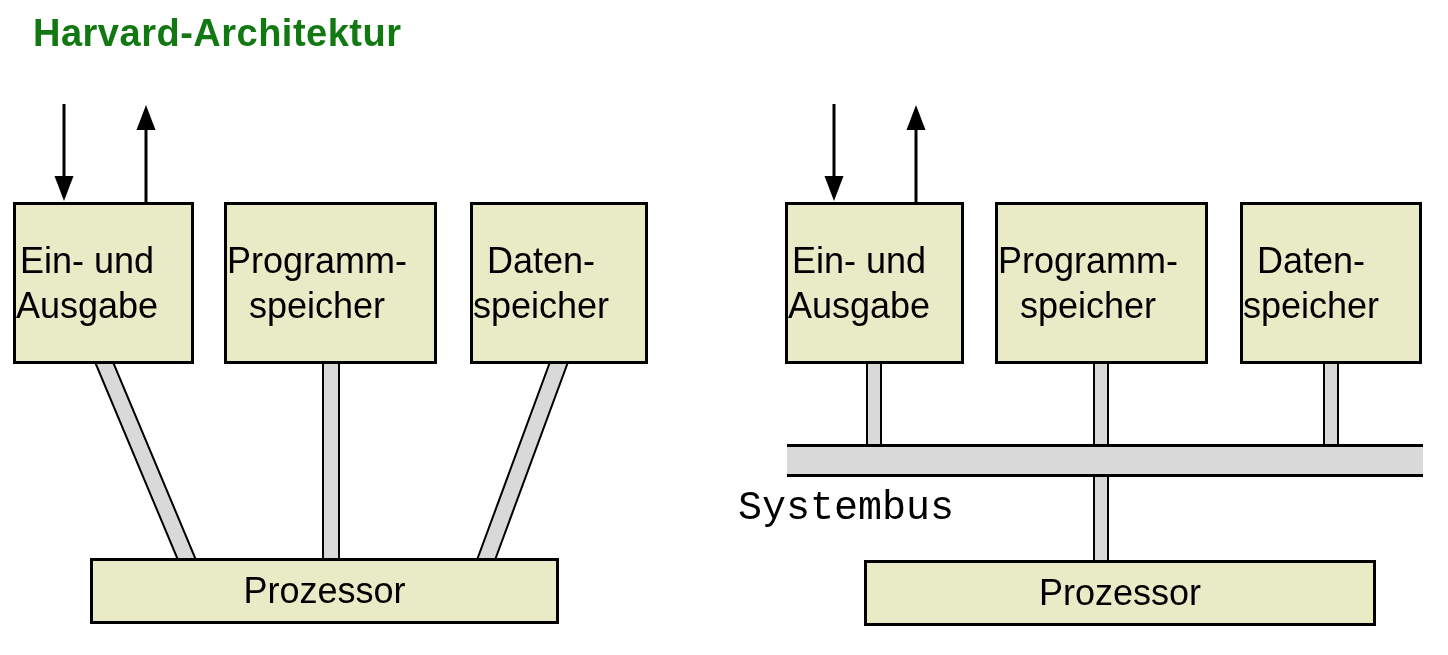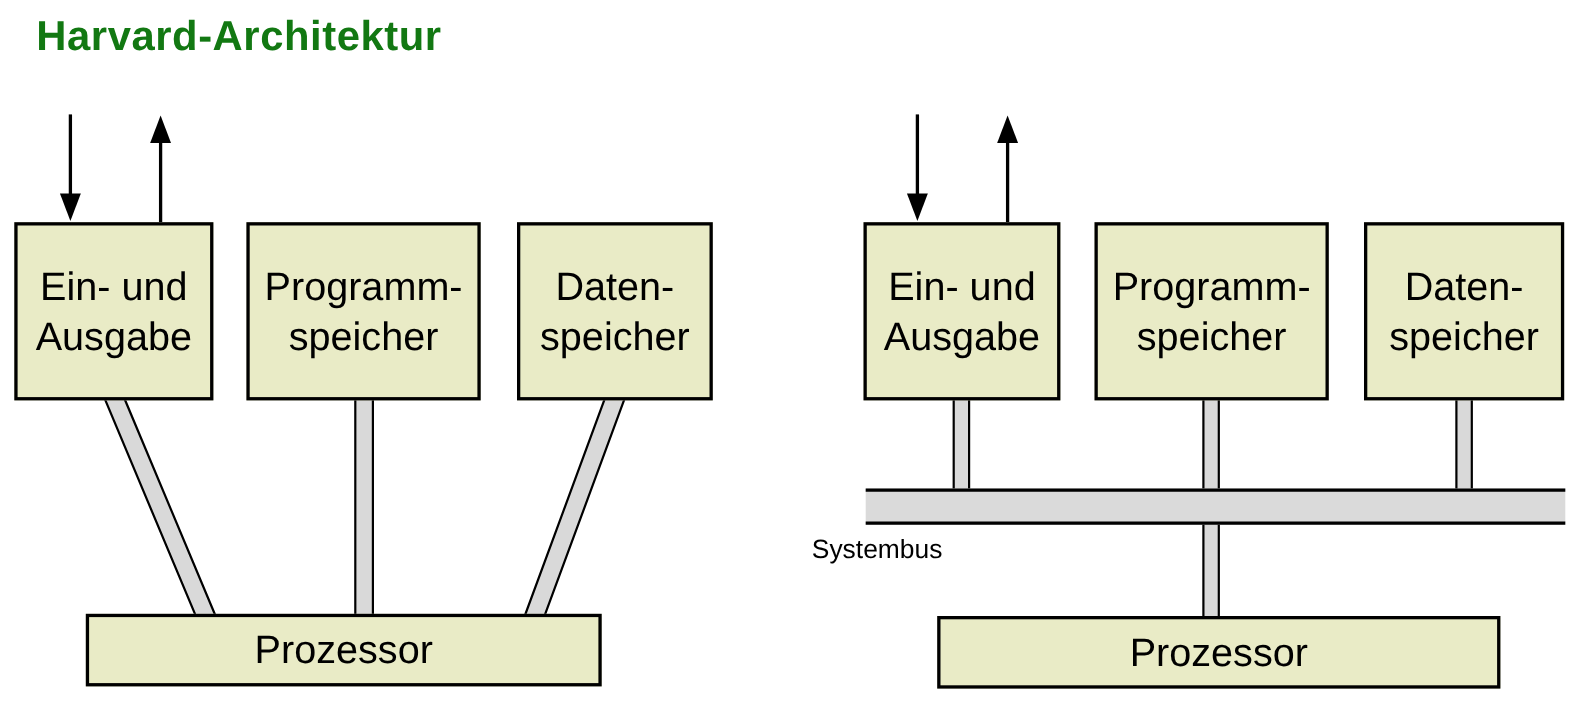--- a/index.html
+++ b/index.html
@@ -17,35 +17,35 @@
   svg.layer{position:absolute;left:0;top:0;z-index:1;}
   .title{
     position:absolute;z-index:3;
     font-size:38px;font-weight:bold;color:var(--title-green);
     line-height:46px;white-space:pre-line;letter-spacing:0.5px;
   }
   .node{
     position:absolute;z-index:2;
     background:var(--box-fill);
     border:3px solid var(--box-border);
-    display:flex;align-items:center;justify-content:center;text-align:center;
+    display:flex;align-items:center;text-align:center;
   }
   .node .label{
     font-size:36px;color:var(--text-black);line-height:45px;white-space:pre-line;
   }
   .proc{
     position:absolute;z-index:2;
     background:var(--box-fill);
     border:3px solid var(--box-border);
-    display:flex;align-items:center;justify-content:center;
+    display:flex;align-items:center;justify-content:center;margin-left:12px;
   }
   .proc .label{font-size:36px;color:var(--text-black);}
   .bus-label{
     position:absolute;z-index:3;
-    font-size:24px;color:var(--text-black);
+    font-size:40px;color:var(--text-black);font-family:Liberation Mono, monospace;
   }
   .bar{fill:var(--bar-fill);stroke:var(--box-border);stroke-width:2;}
   .busrect{fill:var(--bus-fill);}
   .busline{stroke:var(--box-border);stroke-width:3;}
   .arrowline{stroke:var(--text-black);stroke-width:3;}
   .arrowhead{fill:var(--text-black);}
 </style>
 </head>
 <body>
 

